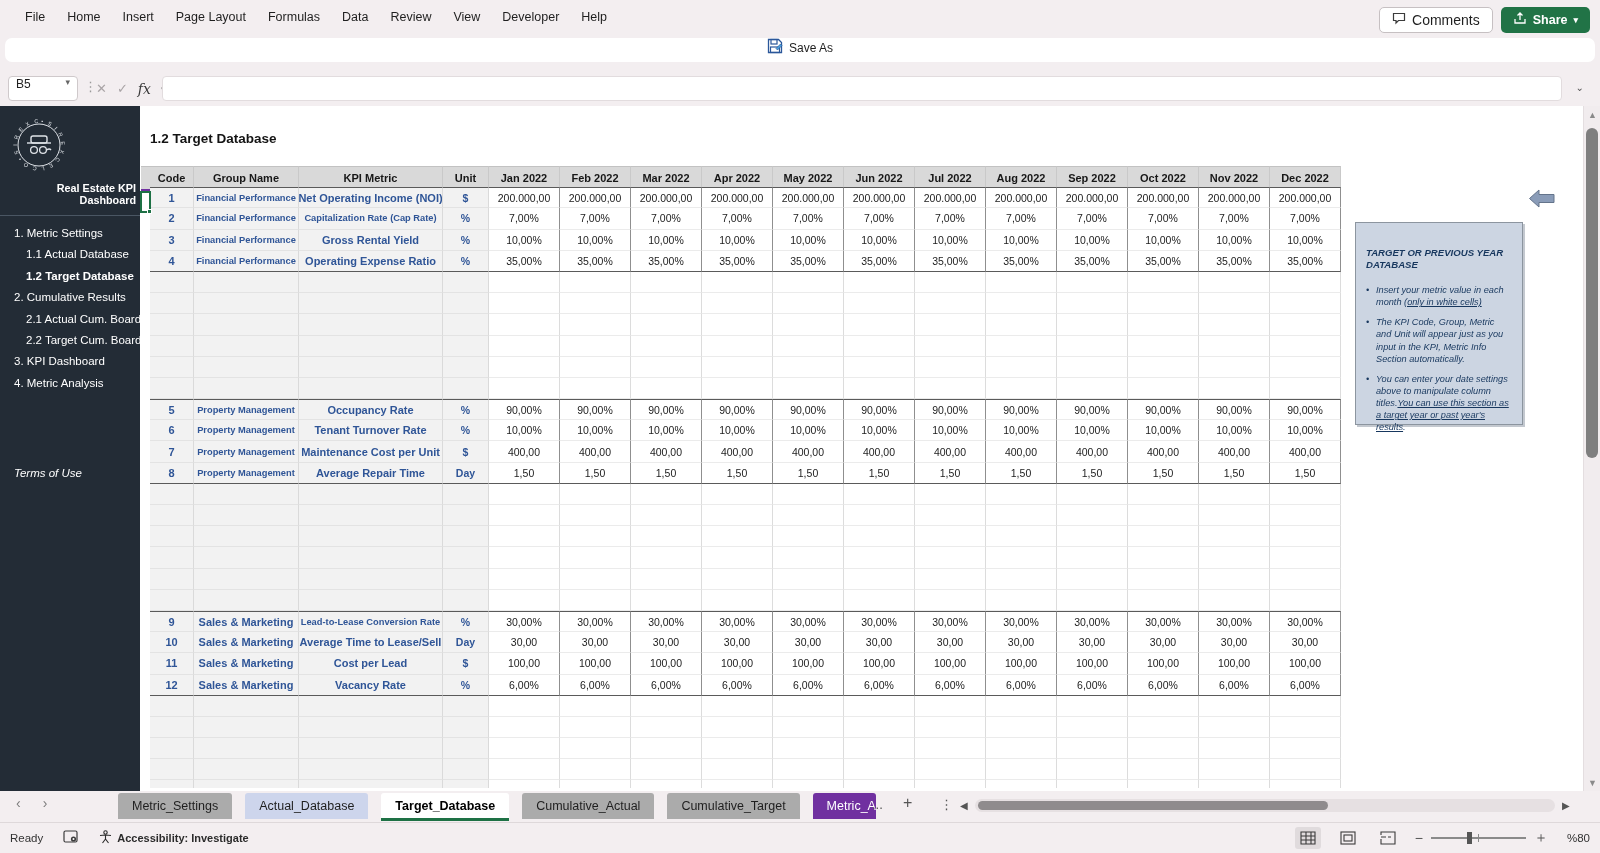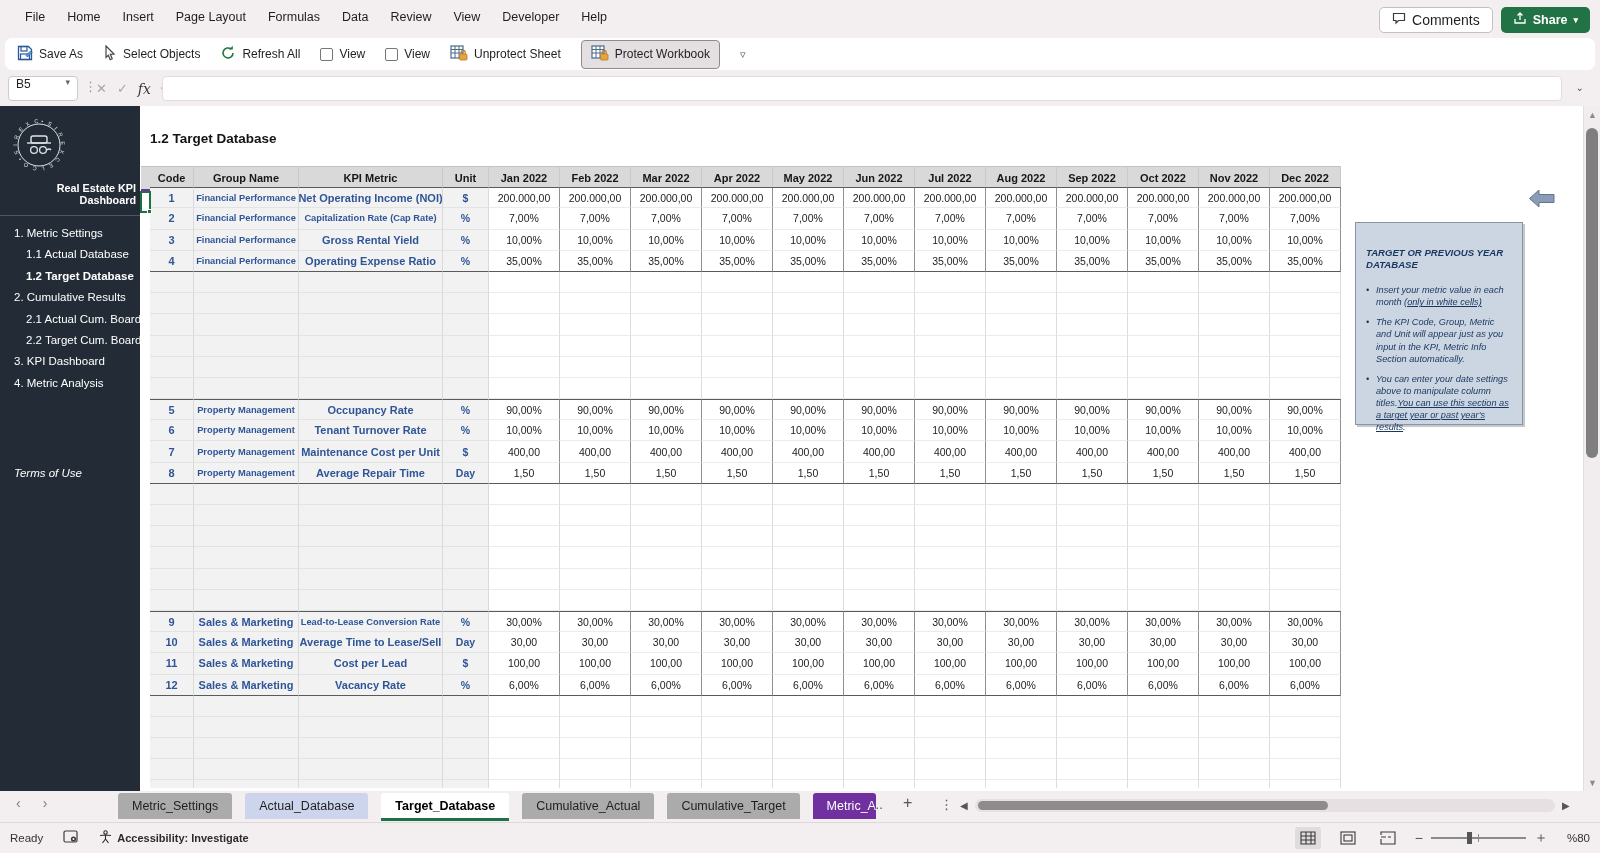--- a/index.html
+++ b/index.html
@@ -9,21 +9,21 @@
     background:#f3eef0; font-family:"Liberation Sans", sans-serif; color:#1f1f1f;
   }
   
   .menubar { position:absolute; top:0; left:0; right:0; height:34px; display:flex; align-items:center; padding-left:14px; }
   .menu-item { font-size:12.5px; padding:8px 11px; color:#1f1f1f; cursor:default; }
   .chrome-actions { position:absolute; top:7px; right:10px; display:flex; gap:8px; }
   .comments-btn { display:flex; align-items:center; gap:6px; background:#fff; border:1px solid #c6c0c2; border-radius:5px; padding:4px 12px; font-size:14px; }
   .share-btn { display:flex; align-items:center; gap:6px; background:#217346; color:#fff; border-radius:5px; padding:4px 12px; font-size:12.5px; font-weight:bold; }
   .share-btn .chev { font-size:9px; }
   
-  .toolbar { position:absolute; top:38px; left:5px; right:5px; height:32px; background:#fff; border-radius:7px; display:flex; align-items:center; padding:0 12px; gap:20px; }
+  .toolbar { position:absolute; top:38px; left:5px; right:5px; height:24px; background:#fff; border-radius:7px; display:flex; align-items:center; padding:0 12px; gap:20px;flex-direction:column; }
   .tb-btn { display:flex; align-items:center; gap:6px; font-size:12px; color:#1f1f1f; white-space:nowrap; }
   .tb-btn.pressed { background:#e4dfe1; border:1px solid #8f8a8c; border-radius:4px; padding:4px 9px; }
   .tb-check { width:13px; height:13px; border:1px solid #767676; border-radius:2px; background:#fff; display:inline-block; }
   .tb-overflow { font-size:11px; color:#555; letter-spacing:-1px; }
   
   .formularow { position:absolute; top:70px; left:0; right:0; height:36px; }
   .namebox { position:absolute; left:8px; top:6px; width:70px; height:25px; background:#fff; border:1px solid #cfc9cb; border-radius:4px; font-size:12px; display:flex; align-items:flex-start; padding:0 7px; justify-content:space-between; }
   .namebox .chev { font-size:9px; color:#666; }
   .fdots { position:absolute; left:84px; top:9px; color:#9a9a9a; font-size:13px; letter-spacing:0; }
   .fbtns { position:absolute; left:96px; top:6px; display:flex; align-items:center; gap:10px; height:25px; }

